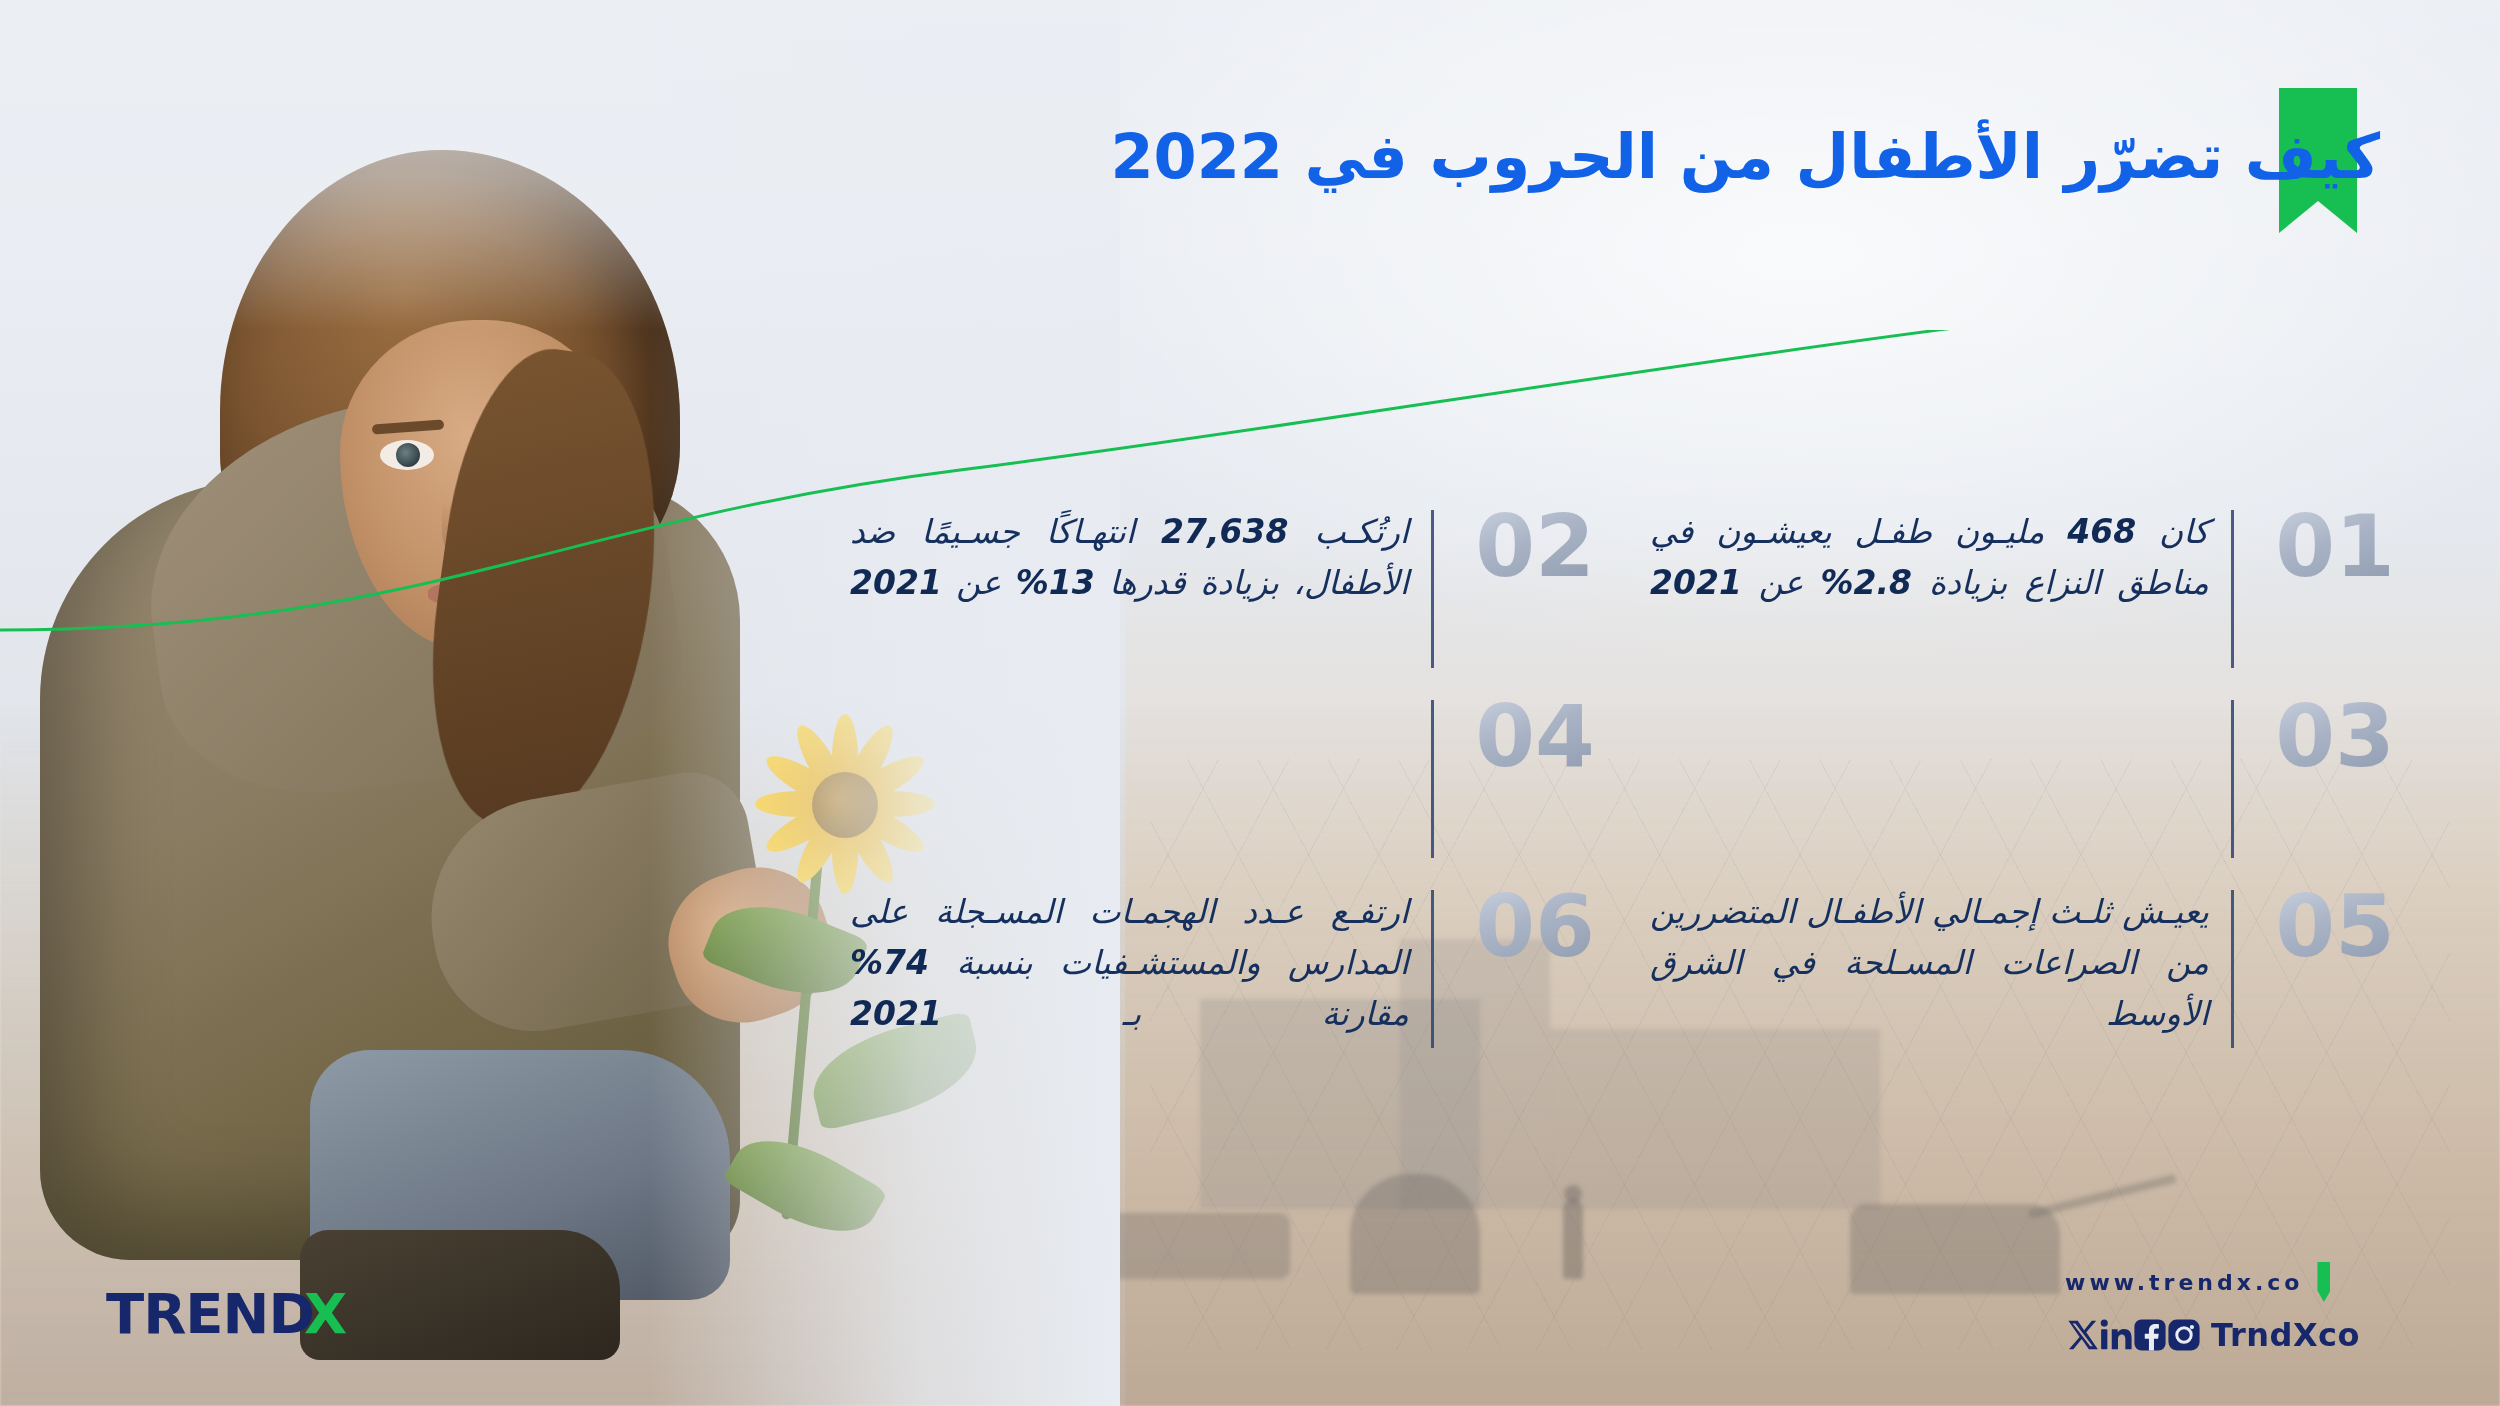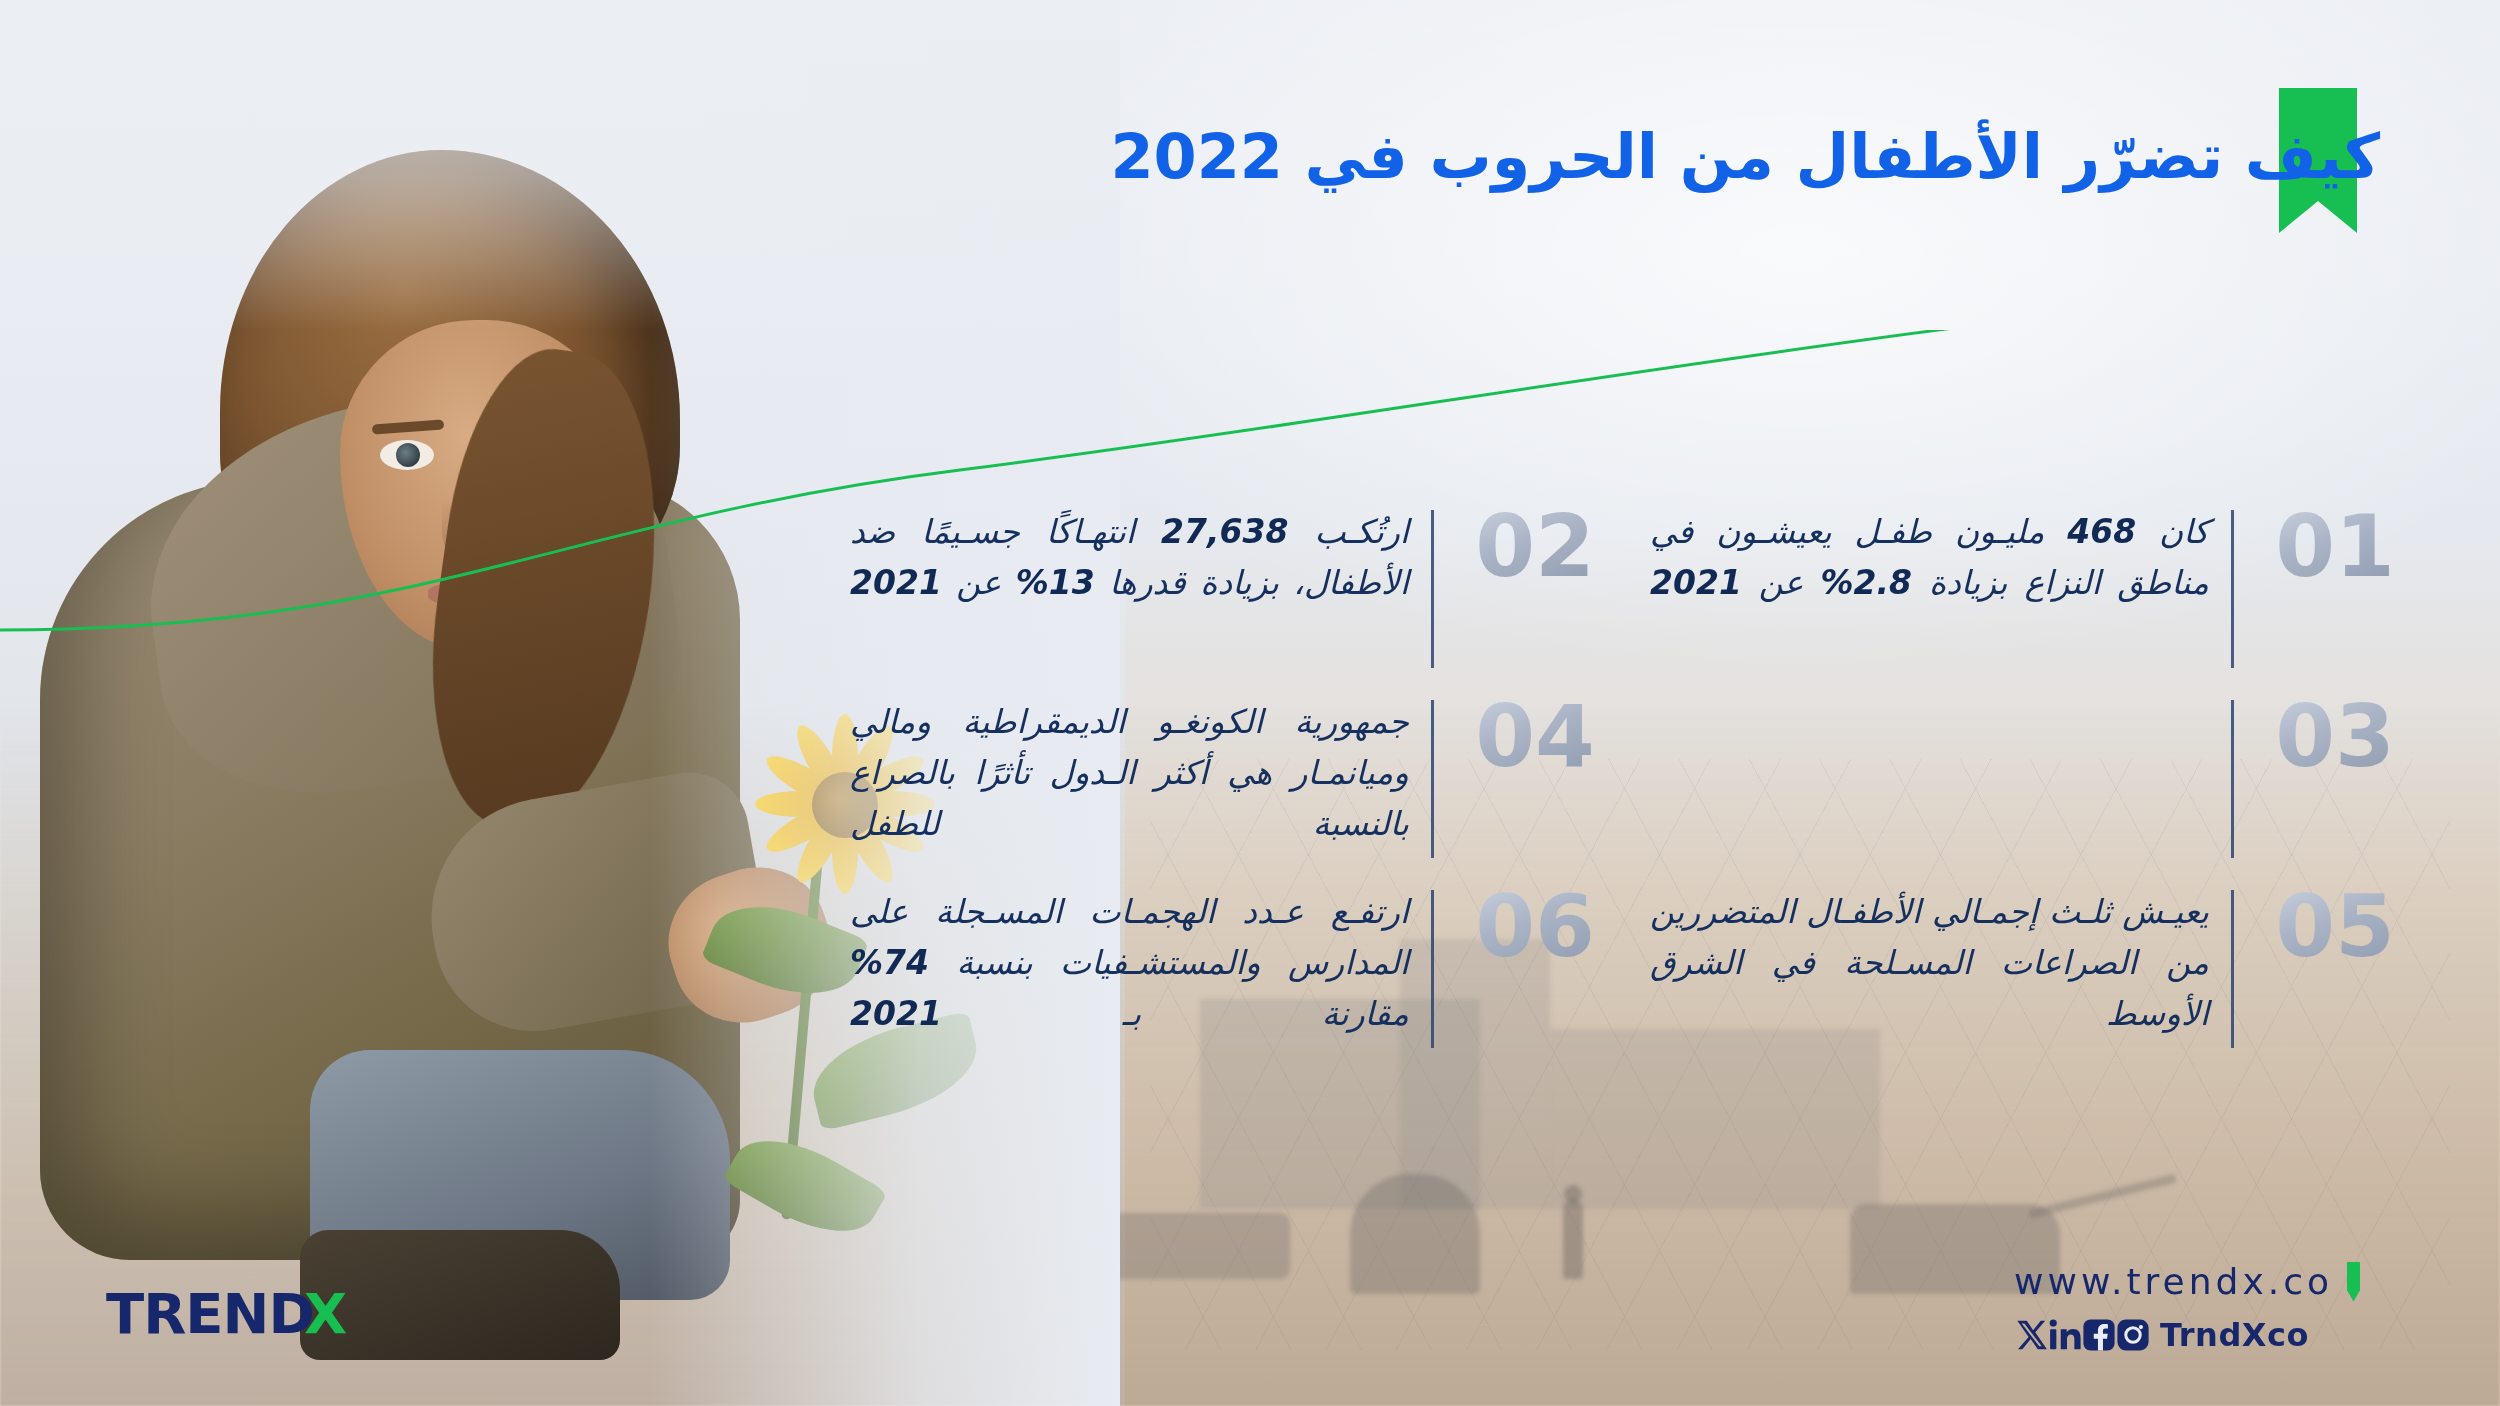--- a/index.html
+++ b/index.html
@@ -192,21 +192,21 @@
   
   .logo{
     position:absolute;left:106px;bottom:60px;display:flex;align-items:center;
     font-size:56px;font-weight:bold;letter-spacing:-1px;color:#17276b;direction:ltr;
   }
   .logo .x{color:#17bf52;margin-left:-10px;}
   .footer-right{
     position:absolute;right:140px;bottom:52px;direction:ltr;text-align:left;
   }
   .url-row{display:flex;align-items:center;gap:14px;}
-  .url{font-size:36px;font-weight:normal;color:#17276b;letter-spacing:4px;}
+  .url{font-size:22px;font-weight:bold;color:#17276b;letter-spacing:4px;}
   .url-mark{width:13px;height:40px;background:#17bf52;clip-path:polygon(0 0,100% 0,100% 72%,50% 100%,0 72%);}
   .social-row{display:flex;align-items:center;margin-top:14px;}
   .social-row svg{display:block;}
   .handle{font-size:32px;font-weight:bold;color:#17276b;margin-left:10px;letter-spacing:.5px;}
 </style>
 </head>
 <body>
 
 <div id="stage">
 
@@ -287,21 +287,20 @@
     </div>
 
     <div class="cell">
       <div class="num">03</div>
       <div class="divider"></div>
     </div>
 
     <div class="cell">
       <div class="num">04</div>
       <div class="divider"></div>
-      <div class="stat-text"><span>جمهورية الكونغـو الديمقراطية ومالي وميانمـار هي أكثر الـدول تأثرًا بالصراع بالنسبة للطفل</span></div>
     </div>
 
     <div class="cell">
       <div class="num">05</div>
       <div class="divider"></div>
       <div class="stat-text"><span>يعيـش ثلـث إجمـالي الأطفـال المتضررين من الصراعات المسـلحة في الشرق الأوسط</span></div>
     </div>
 
     <div class="cell">
       <div class="num">06</div>

